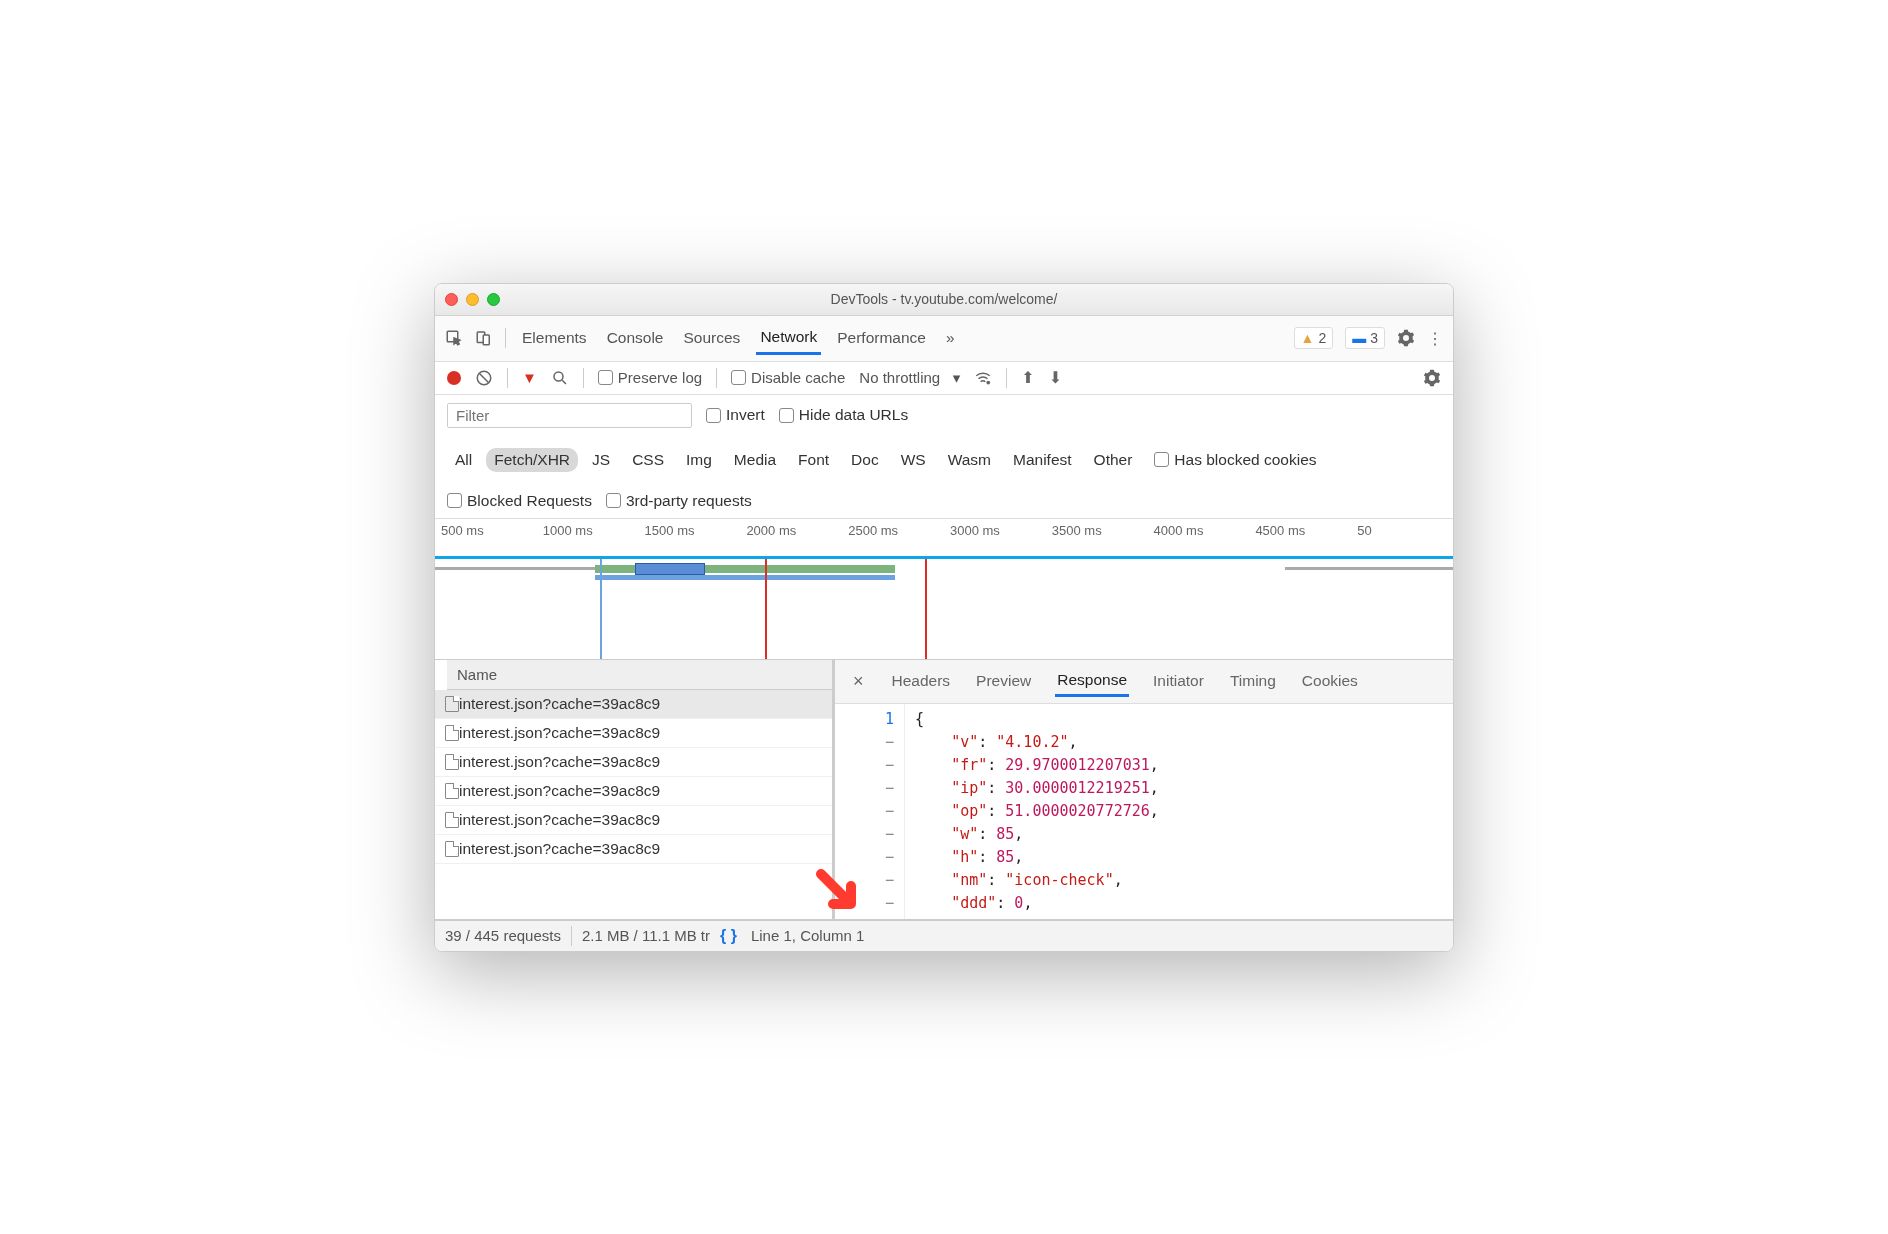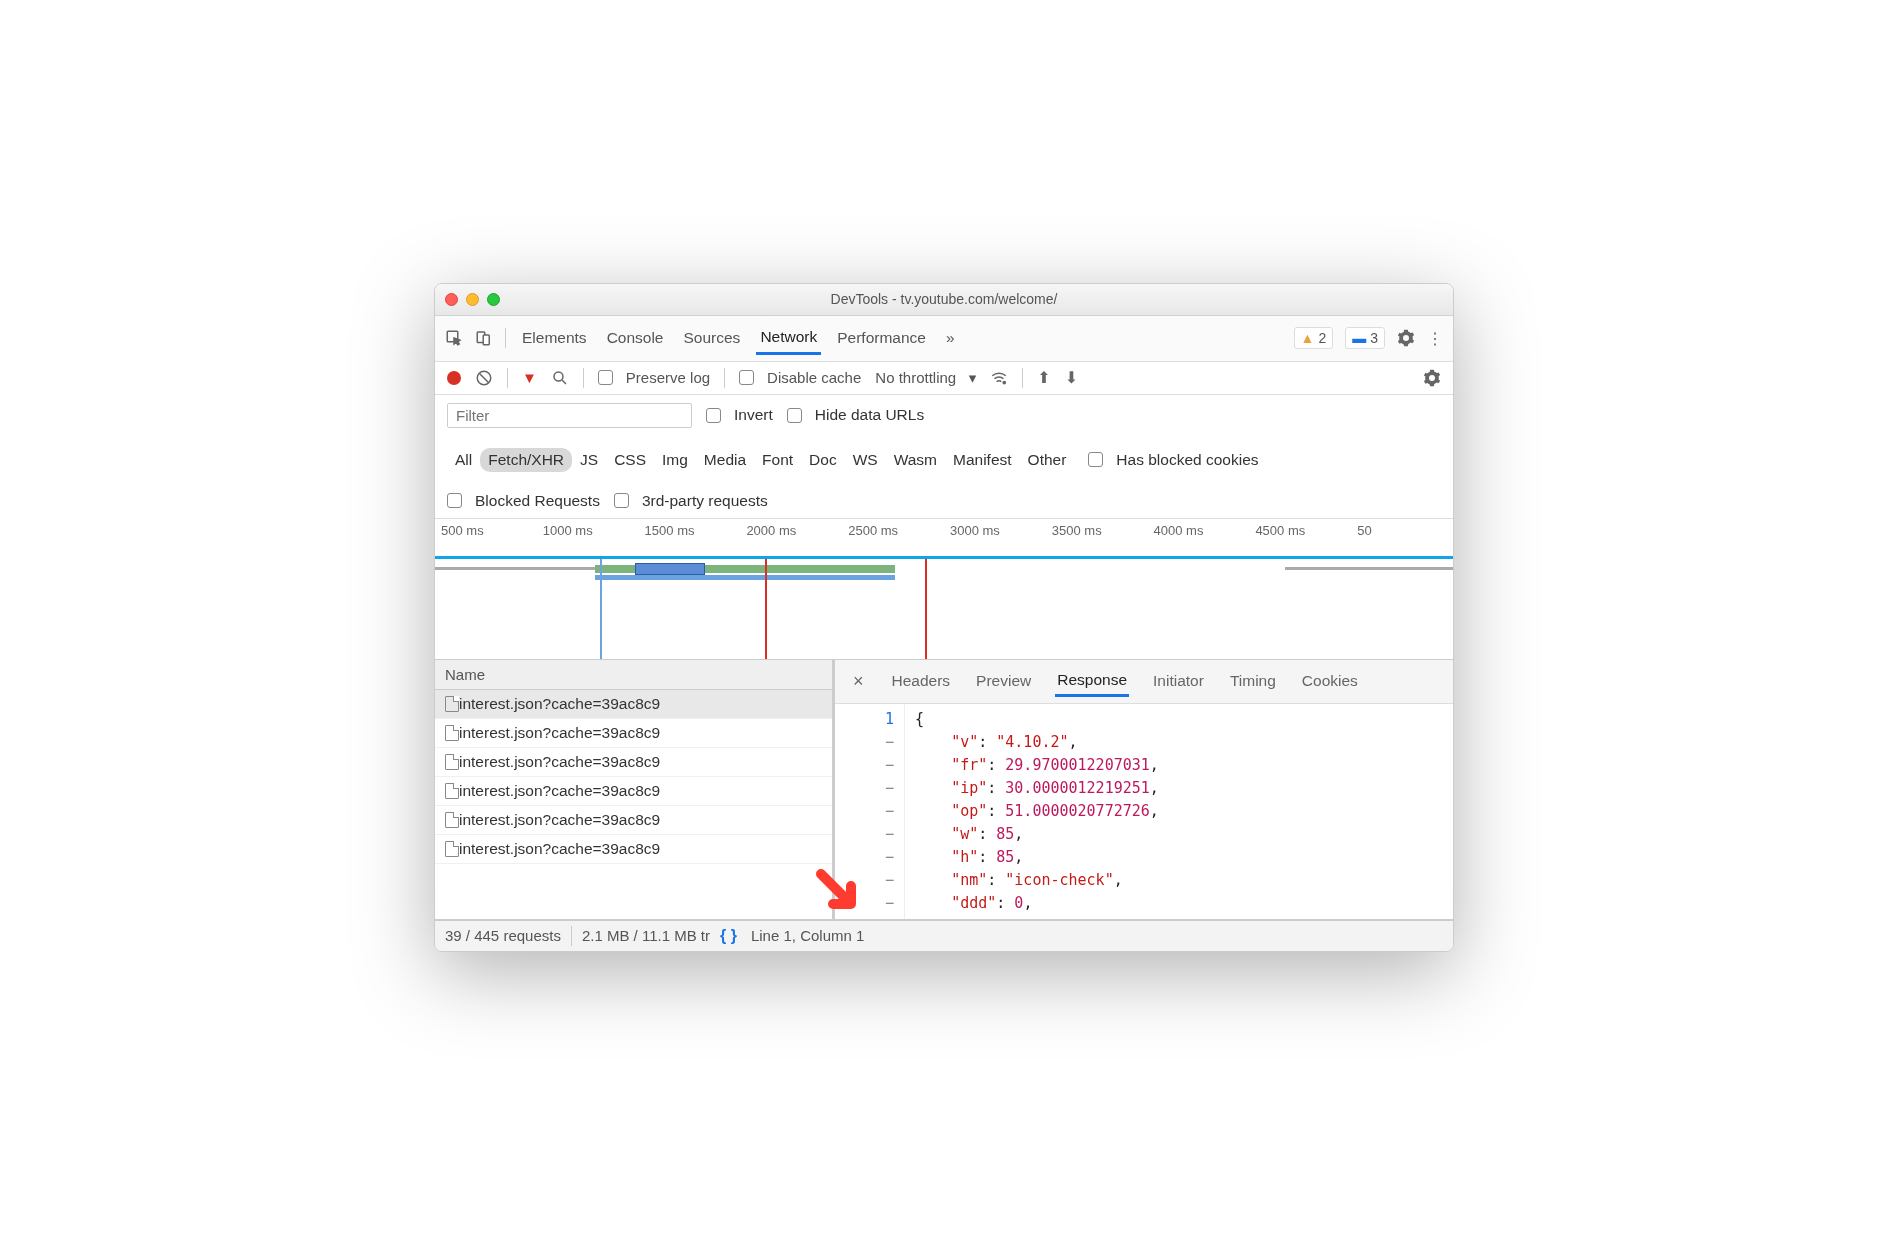--- a/index.html
+++ b/index.html
@@ -18,37 +18,37 @@
 .tab.active { color: #222; border-bottom: 3px solid #1a73e8; font-weight: 500; }
 .sep { width:1px; height:20px; background:#ccc; }
 .spacer { flex:1; }
 .badge { display: inline-flex; align-items: center; gap: 4px; border: 1px solid #ddd; border-radius: 3px; padding: 2px 6px; font-size: 14px; background:#fff; }
 .warn-ico { color:#e8a33d; }
 .msg-ico { color:#1a73e8; }
 .icon-btn { color: #666; cursor: pointer; font-size: 16px; }
 .net-toolbar { display:flex; align-items:center; gap:14px; padding:6px 12px; border-bottom:1px solid #ddd; font-size:15px; color:#555; }
 .rec { width:14px; height:14px; border-radius:50%; background:#d93025; }
 .funnel { color:#d93025; }
-.chk { display:flex; align-items:center; gap:13px; cursor:pointer; }
+.chk { display:flex; align-items:center; gap:5px; cursor:pointer; }
 .chk-box { width:15px; height:15px; border:1.5px solid #888; border-radius:3px; background:#fff; }
 .filter-row { display:flex; align-items:center; flex-wrap:wrap; gap:10px 14px; padding:8px 12px; border-bottom:1px solid #ddd; font-size:15.5px; color:#333; }
 .filter-input { border:1px solid #ccc; background:#fff; padding:3px 8px; width:245px; font-size:15px; color:#555; border-radius:2px; }
 .ftype { padding:3px 8px; border-radius:10px; cursor:pointer; color:#333; }
 .ftype.active { background:#d8d8d8; }
 .timeline { border-bottom:1px solid #ccc; }
 .ticks { display:flex; padding:4px 0 18px 0; font-size:13px; color:#666; border-bottom:3px solid #0ea5e9; }
 .tick { flex:1; text-align:left; padding-left:6px; }
 .track { height:100px; position:relative; background:#fff; }
 .bar { position:absolute; height:8px; top:6px; }
 .bar-sel { position:absolute; height:12px; top:4px; background:#5b8dd6; border:1px solid #2a5ca8; }
 .vline { position:absolute; top:0; bottom:0; width:2px; }
 .dash { position:absolute; height:3px; top:8px; background:#aaa; }
 .splitpane { display:flex; height:260px; border-bottom:1px solid #ccc; }
 .reqlist { width:400px; border-right:3px solid #ccc; display:flex; flex-direction:column; }
-.listhead { background:#efefef; padding:6px 10px; font-size:15px; color:#555; border-bottom:1px solid #ccc; }
+.listhead { background:#efefef; padding:6px 10px; font-size:15px; color:#555; border-bottom:1px solid #ccc;margin-left:12px; }
 .listbody { flex:1; overflow-y:auto; }
 .reqrow { display:flex; align-items:center; padding:5px 10px; font-size:15.5px; color:#333; border-bottom:1px solid #f0f0f0; cursor:pointer; }
 .reqrow.sel { background:#e8e8e8; }
 .doc-ico { width:14px; height:16px; border:1.5px solid #888; border-radius:1px; position:relative; }
 .doc-ico::after { content:""; position:absolute; right:-1px; top:-1px; width:5px; height:5px; background:#fff; border-left:1.5px solid #888; border-bottom:1.5px solid #888; }
 .detail { flex:1; display:flex; flex-direction:column; }
 .dtabs { display:flex; align-items:center; gap:22px; padding:6px 14px; font-size:15.5px; border-bottom:1px solid #ddd; background:#f5f5f5; }
 .dtab { color:#666; padding:5px 2px; cursor:pointer; }
 .dtab.active { color:#222; border-bottom:3px solid #1a73e8; }
 .closex { font-size:18px; color:#666; cursor:pointer; padding:0 4px; }
@@ -155,21 +155,21 @@
     <input class="filter-input" placeholder="Filter" style="">
     <label class="chk">
           <span class="chk-box"></span>
           <span>Invert</span>
         </label>
     <label class="chk">
           <span class="chk-box"></span>
           <span>Hide data URLs</span>
         </label>
     <div style="flex-basis:100%;height:0"></div>
-    <div id="ftypes" style="display:flex;flex-wrap:wrap;align-items:flex-end">
+    <div id="ftypes" style="display:flex;gap:6px;flex-wrap:wrap;align-items:flex-end">
           <span class="ftype">All</span>
           <span class="ftype active">Fetch/XHR</span>
           <span class="ftype">JS</span>
           <span class="ftype">CSS</span>
           <span class="ftype">Img</span>
           <span class="ftype">Media</span>
           <span class="ftype">Font</span>
           <span class="ftype">Doc</span>
           <span class="ftype">WS</span>
           <span class="ftype">Wasm</span>

